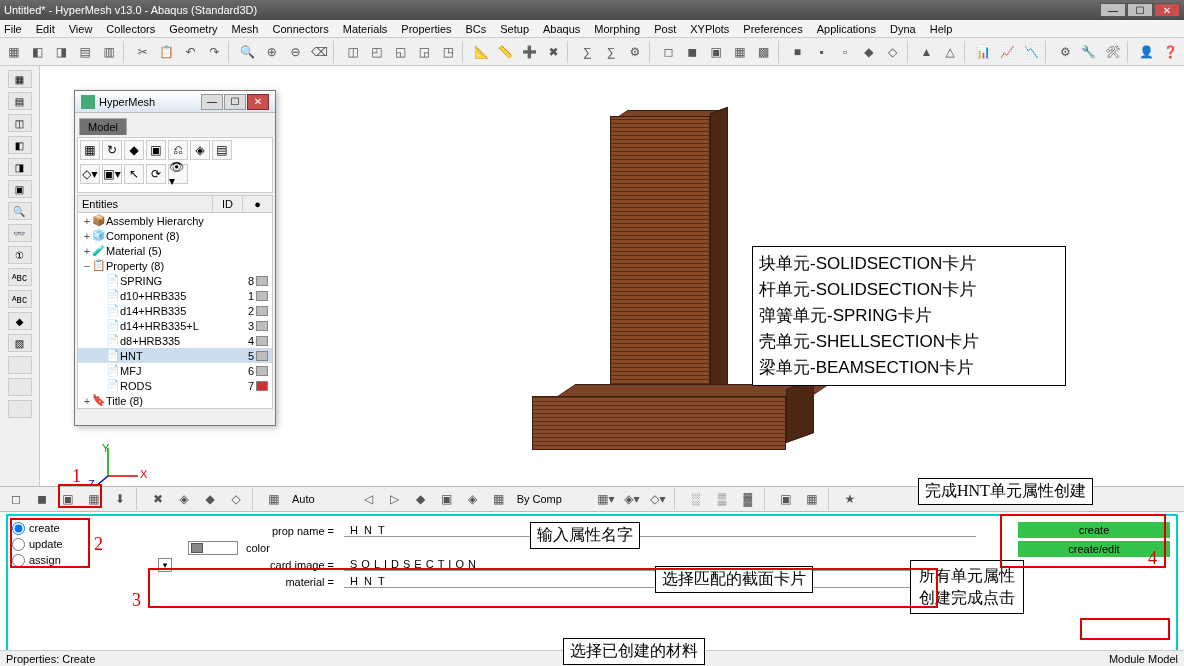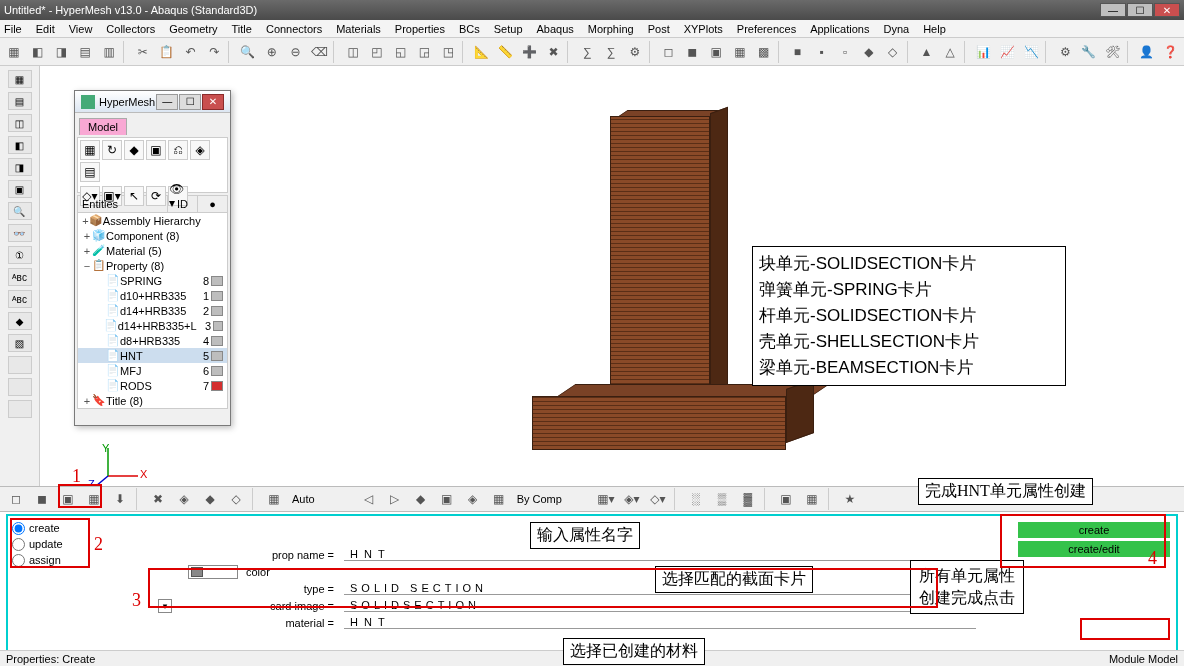--- a/index.html
+++ b/index.html
@@ -17,27 +17,27 @@
   .tbtn { width:22px; height:22px; margin:0 1px; border:1px solid transparent; display:flex; align-items:center; justify-content:center; font-size:12px; color:#555; }
   .tsep { width:6px; height:22px; border-left:1px solid #ccc; margin:0 2px;}
   
   .main { position:absolute; top:66px; left:0; right:0; bottom:0; }
   .sidebar-left { position:absolute; left:0; top:0; width:40px; height:420px; background:#f0f0f0; border-right:1px solid #ccc; display:flex; flex-direction:column; align-items:center; gap:4px; padding-top:4px;}
   .sbtn { width:24px; height:18px; background:#e8e8e8; border:1px solid #ccc; font-size:10px; display:flex; align-items:center; justify-content:center;}
   
   .viewport { position:absolute; left:40px; top:0; right:0; height:420px; background:#fff; }
   .axes { position:absolute; left:54px; top:380px; font-size:11px; }
   
-  .model-browser { position:absolute; left:74px; top:24px; width:157px; height:336px; background:#f0f0f0; border:1px solid #7a7a7a; box-shadow:2px 2px 6px rgba(0,0,0,.25);}
+  .model-browser { position:absolute; left:74px; top:24px; width:202px; height:336px; background:#f0f0f0; border:1px solid #7a7a7a; box-shadow:2px 2px 6px rgba(0,0,0,.25);}
   .mb-title { background:linear-gradient(#fff,#dce6f2); height:22px; display:flex; align-items:center; padding:0 6px; font-size:11px; border-bottom:1px solid #bbb;}
   .mb-title .spacer{flex:1;}
   .mb-title .wbtn{width:22px;height:16px;background:#ddd;border:1px solid #999;margin-left:1px;display:flex;align-items:center;justify-content:center;font-size:10px;}
   .mb-title .wbtn.x{background:#c94f4f;color:#fff;border-color:#8a2b2b;}
   .mb-tab { height:22px; display:flex; align-items:flex-end; padding-left:4px;}
-  .mb-tab span{background:#f9a8d4;border:1px solid #aaa;border-bottom:none;padding:2px 8px;font-size:11px;}
+  .mb-tab span{background:#737373;border:1px solid #aaa;border-bottom:none;padding:2px 8px;font-size:11px;}
   .mb-tools { height:56px; background:#fff; border:1px solid #ccc; margin:2px; display:flex; flex-wrap:wrap; align-content:flex-start; padding:2px; gap:2px;}
   .mb-tools .t{width:20px;height:20px;border:1px solid #ccc;background:#f8f8f8;display:flex;align-items:center;justify-content:center;font-size:12px;}
   .mb-head { display:flex; background:#eee; border:1px solid #ccc; margin:0 2px; font-size:11px;}
   .mb-head div{padding:2px 4px;}
   .mb-head .c1{flex:1;}
   .mb-head .c2{width:30px;text-align:center;border-left:1px solid #ccc;}
   .mb-tree { background:#fff; border:1px solid #ccc; border-top:none; margin:0 2px 2px 2px; height:196px; overflow:auto; font-size:11px;}
   .row { display:flex; align-items:center; height:15px; padding-left:4px;}
   .row .exp{width:10px;text-align:center;color:#555;}
   .row .ic{width:14px;display:flex;align-items:center;justify-content:center;}
@@ -58,21 +58,21 @@
   .anno-small { font-family:"SimSun"; position:absolute; border:1px solid #000; background:#fff; font-size:16px; padding:2px 6px; }
   .redbox { position:absolute; border:2px solid #d00; }
   .rednum { position:absolute; color:#d00; font-size:18px; font-family:"SimSun"; }
   
   .lowbar { position:absolute; left:0; top:420px; right:0; height:26px; background:#f0f0f0; border-top:1px solid #bbb; border-bottom:1px solid #bbb; display:flex; align-items:center; padding:0 4px; gap:2px; font-size:11px;}
   
   .panel-wrap { position:absolute; left:6px; top:448px; right:6px; height:172px; border:2px solid #00cfcf; background:#fff;}
   .radio-col { position:absolute; left:4px; top:4px; width:76px; font-size:11px;}
   .radio-row{display:flex;align-items:center;height:16px;gap:4px;}
   .radio-row input{margin:0;}
-  .form { position:absolute; left:150px; top:6px; right:200px; font-size:11px;margin-top:24px;}
+  .form { position:absolute; left:150px; top:6px; right:200px; font-size:11px;}
   .fline{display:flex;align-items:center;height:17px; gap:6px;}
   .flab{width:180px; text-align:right; padding-right:4px;}
   .fval{flex:1; border-bottom:1px solid #999; letter-spacing:6px; padding-left:6px;}
   .fval.nosp{letter-spacing:4px;}
   .colorbtn{width:50px;height:14px;border:1px solid #888;background:#fff;margin-right:4px;display:flex;align-items:center;}
   .colorbtn .sw{width:12px;height:10px;background:#888;border:1px solid #555;margin-left:2px;}
   .dd{width:14px;height:14px;border:1px solid #888;background:#fff;display:flex;align-items:center;justify-content:center;font-size:9px;}
   .actions{position:absolute;right:6px;top:6px;width:152px; display:flex; flex-direction:column; gap:3px;}
   .actbtn{height:16px; text-align:center; font-size:11px; line-height:16px;}
   .green{background:#34c24a;}
@@ -90,21 +90,21 @@
   <div class="win-btn">☐</div>
   <div class="win-btn x">✕</div>
 </div>
 
 <div class="menubar" id="menubar">
     <span>File</span>
     <span>Edit</span>
     <span>View</span>
     <span>Collectors</span>
     <span>Geometry</span>
-    <span>Title</span>
+    <span>Mesh</span>
     <span>Connectors</span>
     <span>Materials</span>
     <span>Properties</span>
     <span>BCs</span>
     <span>Setup</span>
     <span>Abaqus</span>
     <span>Morphing</span>
     <span>Post</span>
     <span>XYPlots</span>
     <span>Preferences</span>
@@ -399,24 +399,20 @@
       <div class="fline">
         <div class="flab" style="text-align:left;padding-left:30px;display:flex;align-items:center;gap:4px;">
           <div class="colorbtn">
               <div class="sw"></div>
             </div>
           <span>color</span>
         </div>
         <div style="flex:1"></div>
       </div>
       <div class="fline">
-        <div class="flab">type =</div>
-        <div class="fval nosp">SOLID SECTION</div>
-      </div>
-      <div class="fline">
         <div class="dd">▾</div>
         <div class="flab" style="width:160px">card image =</div>
         <div class="fval nosp">SOLIDSECTION</div>
       </div>
       <div class="fline">
         <div style="width:14px"></div>
         <div class="flab" style="width:160px">material =</div>
         <div class="fval">HNT</div>
       </div>
     </div>
@@ -429,22 +425,22 @@
 
   <div class="status" style="top:auto;">
     <span>Properties: Create</span>
     <span class="mid"></span>
     <span>Module Model</span>
   </div>
 </div>
 
 <div class="anno" style="left:752px; top:246px; width:314px;" id="cardmap">
     <div>块单元-SOLIDSECTION卡片</div>
+    <div>杆单元-SOLIDSECTION卡片</div>
     <div>弹簧单元-SPRING卡片</div>
-    <div>杆单元-SOLIDSECTION卡片</div>
     <div>壳单元-SHELLSECTION卡片</div>
     <div>梁单元-BEAMSECTION卡片</div>
   </div>
 <div class="anno-small" style="left:918px; top:478px;">完成HNT单元属性创建</div>
 <div class="anno-small" style="left:530px; top:522px;">输入属性名字</div>
 <div class="anno-small" style="left:655px; top:566px;">选择匹配的截面卡片</div>
 <div class="anno-small" style="left:563px; top:638px;">选择已创建的材料</div>
 <div class="anno" style="left:910px; top:560px; line-height:22px; font-size:16px; padding:4px 8px;">
   <div>所有单元属性</div>
   <div>创建完成点击</div>

